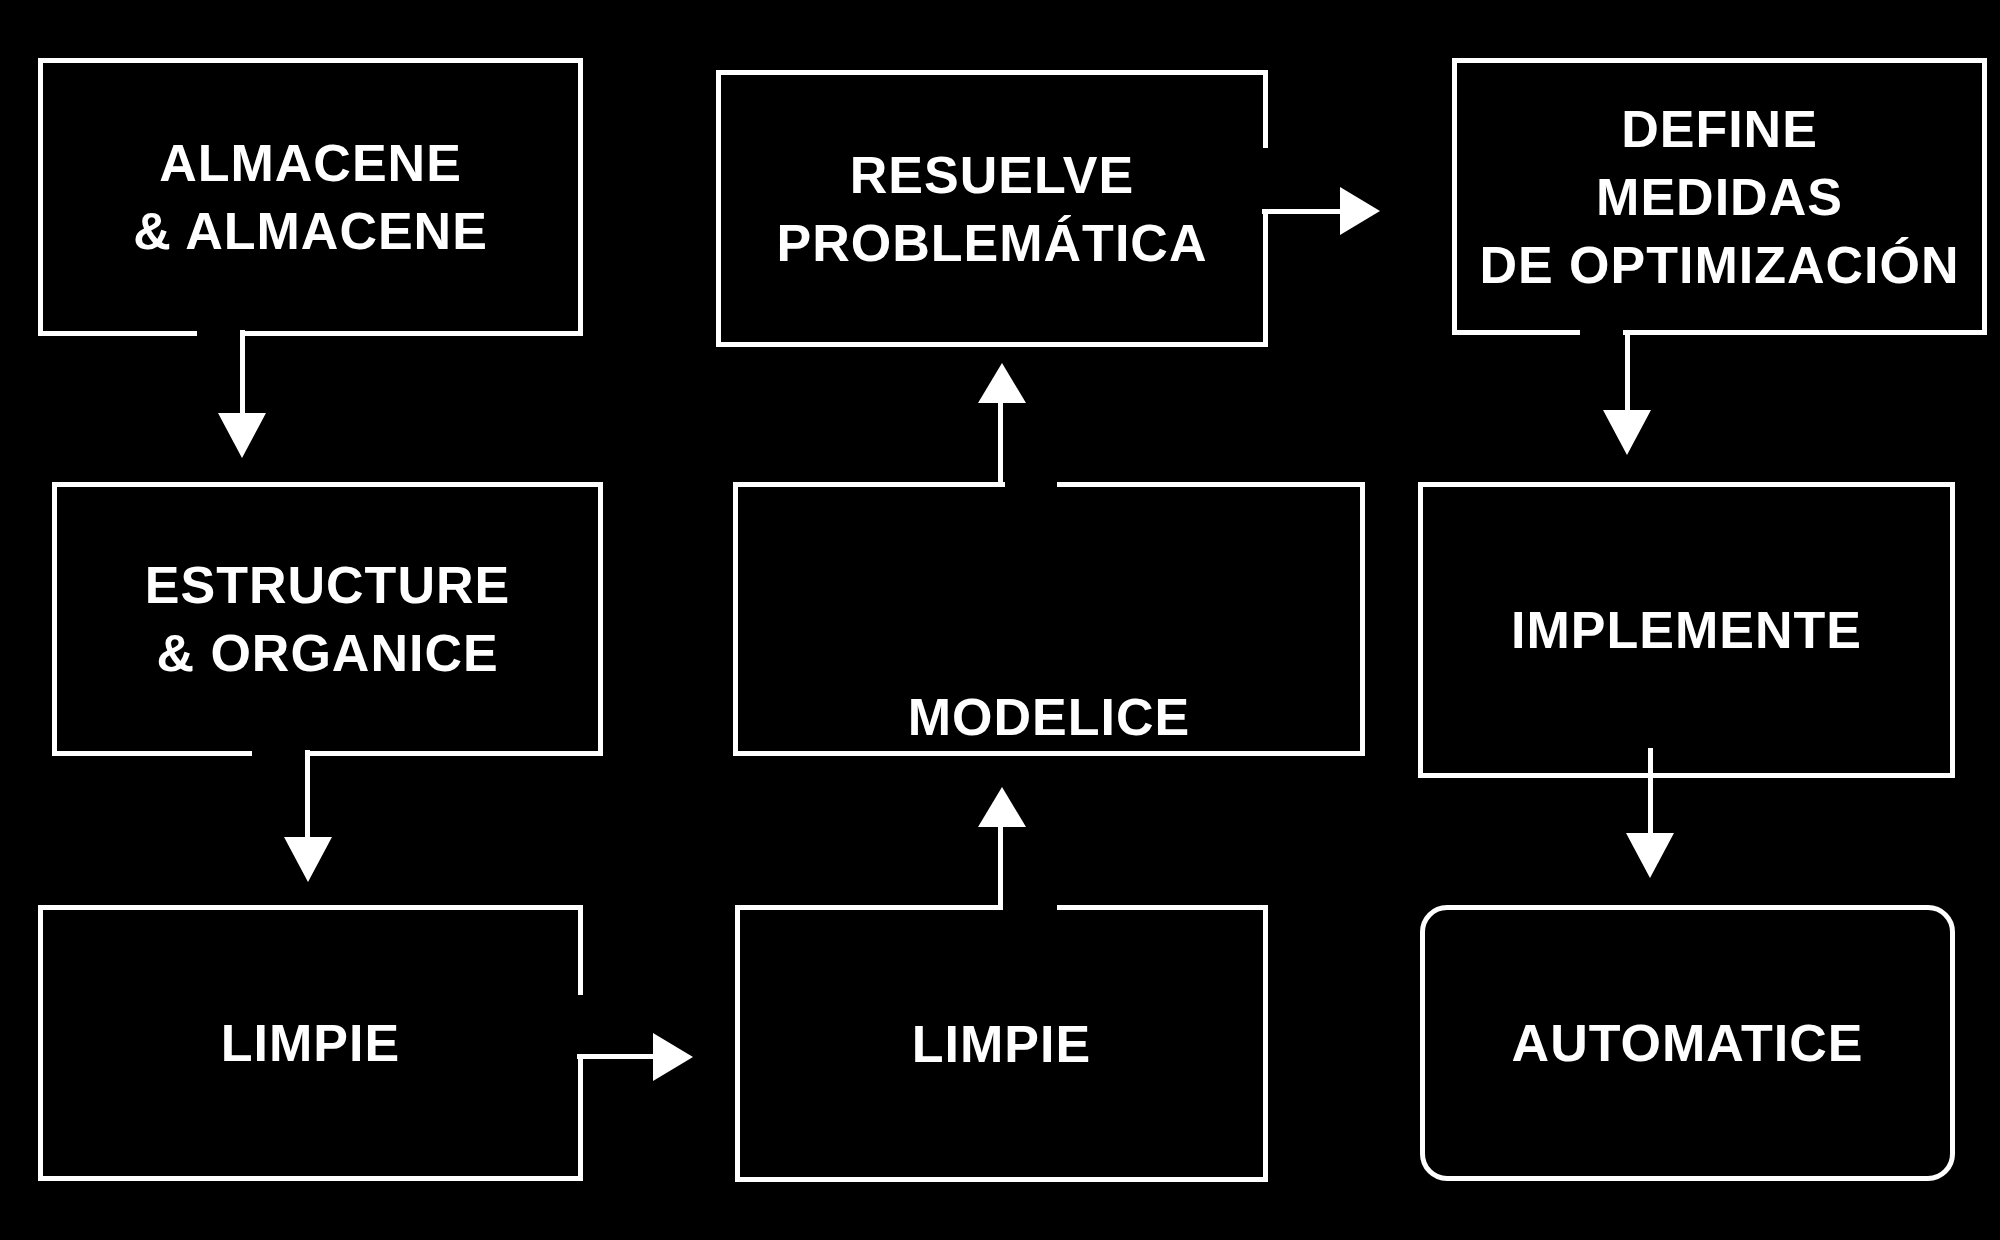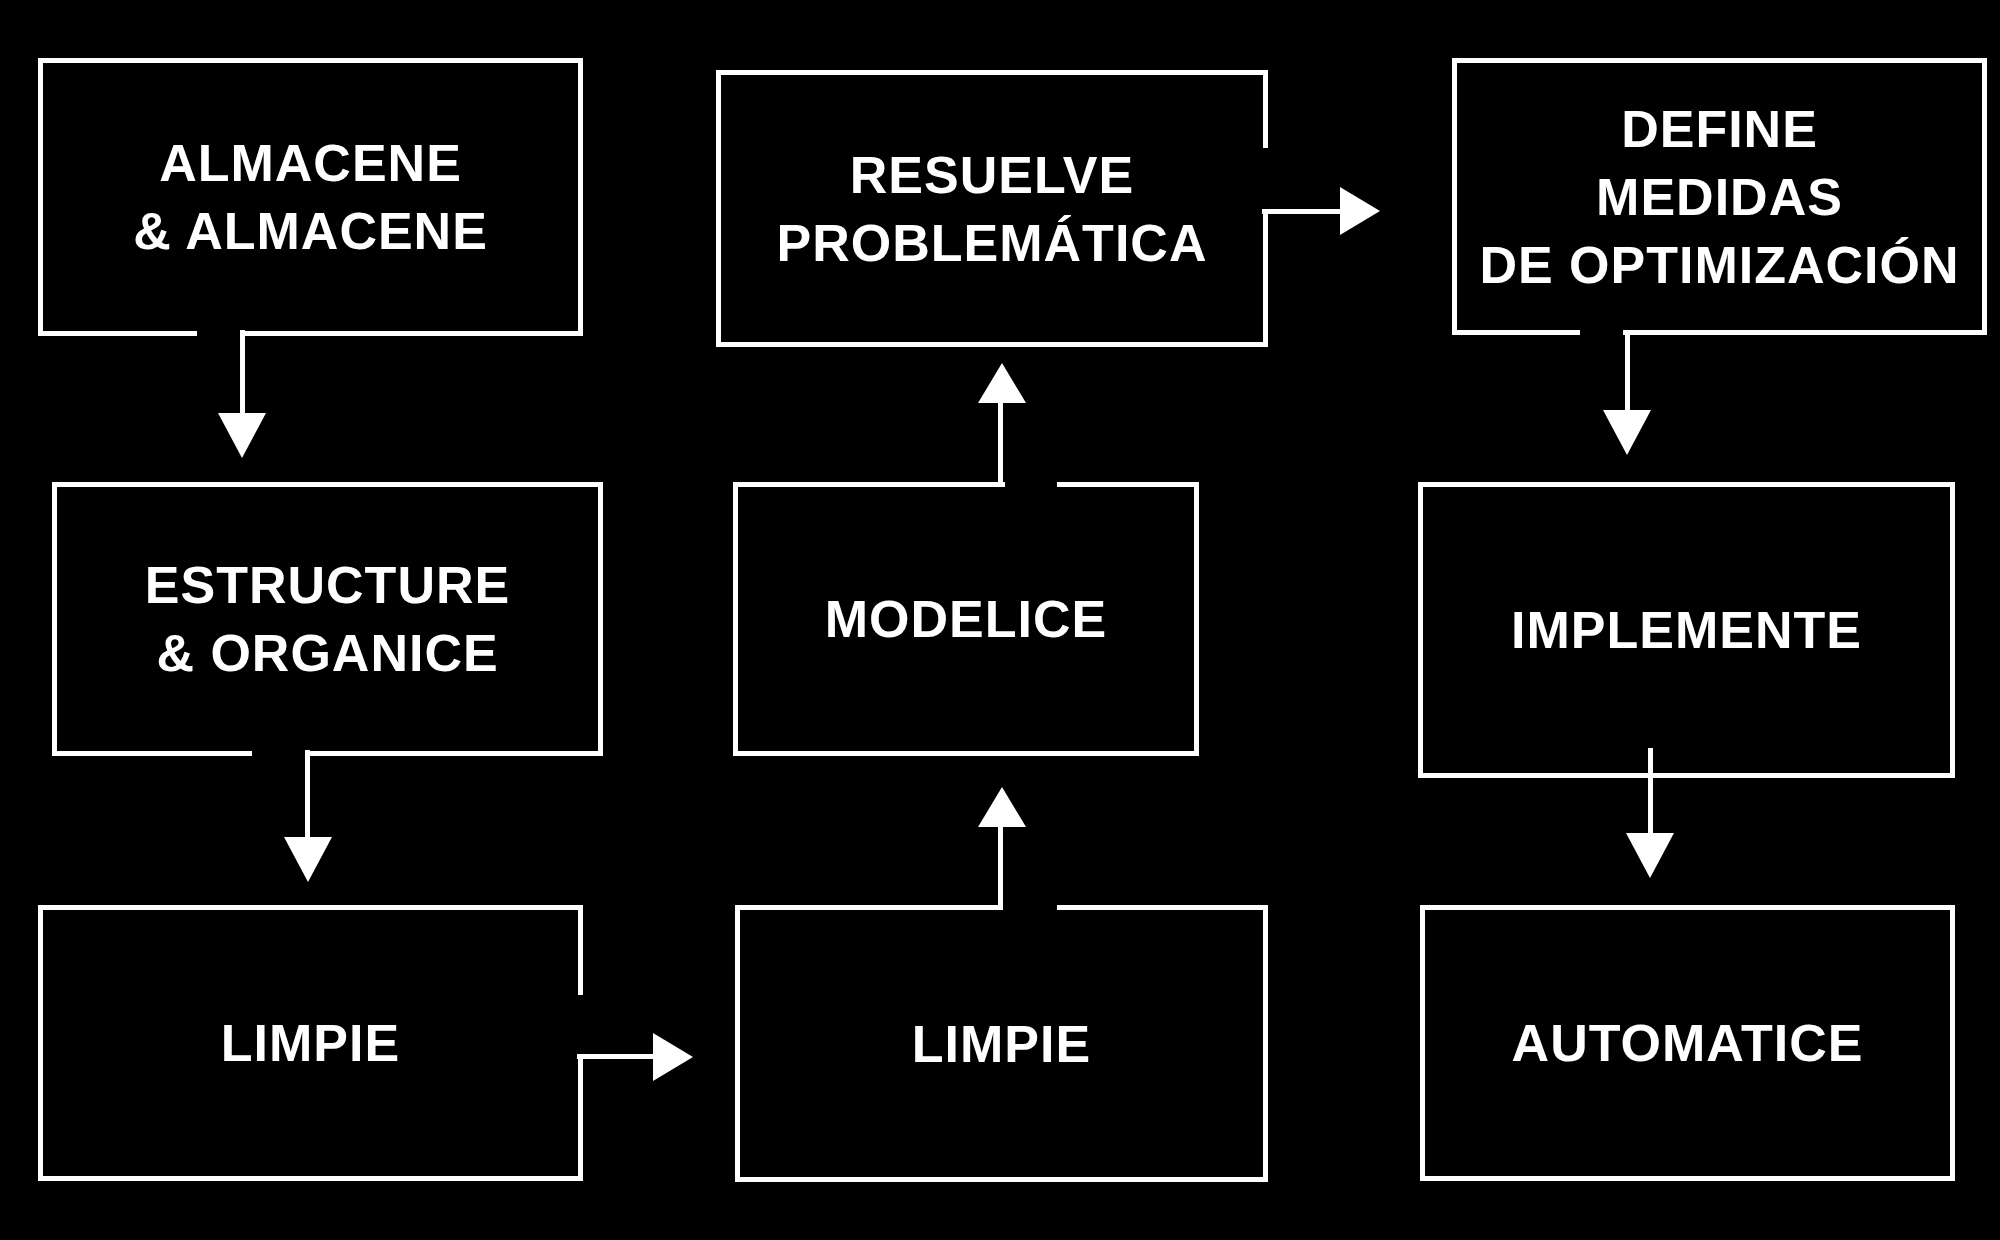--- a/index.html
+++ b/index.html
@@ -7,25 +7,25 @@
          font-family:"Liberation Sans","DejaVu Sans",sans-serif;}
   .box{position:absolute;border:5px solid #fff;box-sizing:border-box;background:#000;
        display:flex;flex-direction:column;justify-content:center;align-items:center;}
   .line{color:#fff;font-weight:700;font-size:52px;line-height:68px;letter-spacing:1px;
         white-space:nowrap;text-align:center;}
   
   .b-capture   {left:38px;  top:58px;  width:545px; height:278px;}
   .b-resuelve  {left:716px; top:70px;  width:552px; height:277px;}
   .b-define    {left:1420px;top:58px;  width:535px; height:277px;margin-left:32px;}
   .b-estructure{left:52px;  top:482px; width:551px; height:274px;}
-  .b-modelice  {left:733px; top:482px; width:466px; height:274px;}
+  .b-modelice  {left:733px; top:482px; width:632px; height:274px;justify-content:flex-end;}
   .b-implemente{left:1418px;top:482px; width:537px; height:296px;}
   .b-limpie    {left:38px;  top:905px; width:545px; height:276px;}
   .b-analice   {left:735px; top:905px; width:533px; height:277px;}
-  .b-automatice{left:1420px;top:905px; width:535px; height:276px;}
+  .b-automatice{left:1420px;top:905px; width:535px; height:276px;border-radius:27px;}
   
   .gap{position:absolute;background:#000;}
   .g1{left:197px; top:330px; width:43px; height:8px;}
   .g2{left:252px; top:749px; width:53px; height:9px;}
   .g3{left:576px; top:995px; width:9px;  height:59px;}
   .g4{left:1003px;top:904px; width:54px; height:8px;}
   .g5{left:1005px;top:481px; width:52px; height:8px;}
   .g6{left:1261px;top:148px; width:9px;  height:61px;}
   .g7{left:1580px;top:329px; width:43px; height:8px;}
   .g8{left:1600px;top:748px; width:46px; height:8px;}

